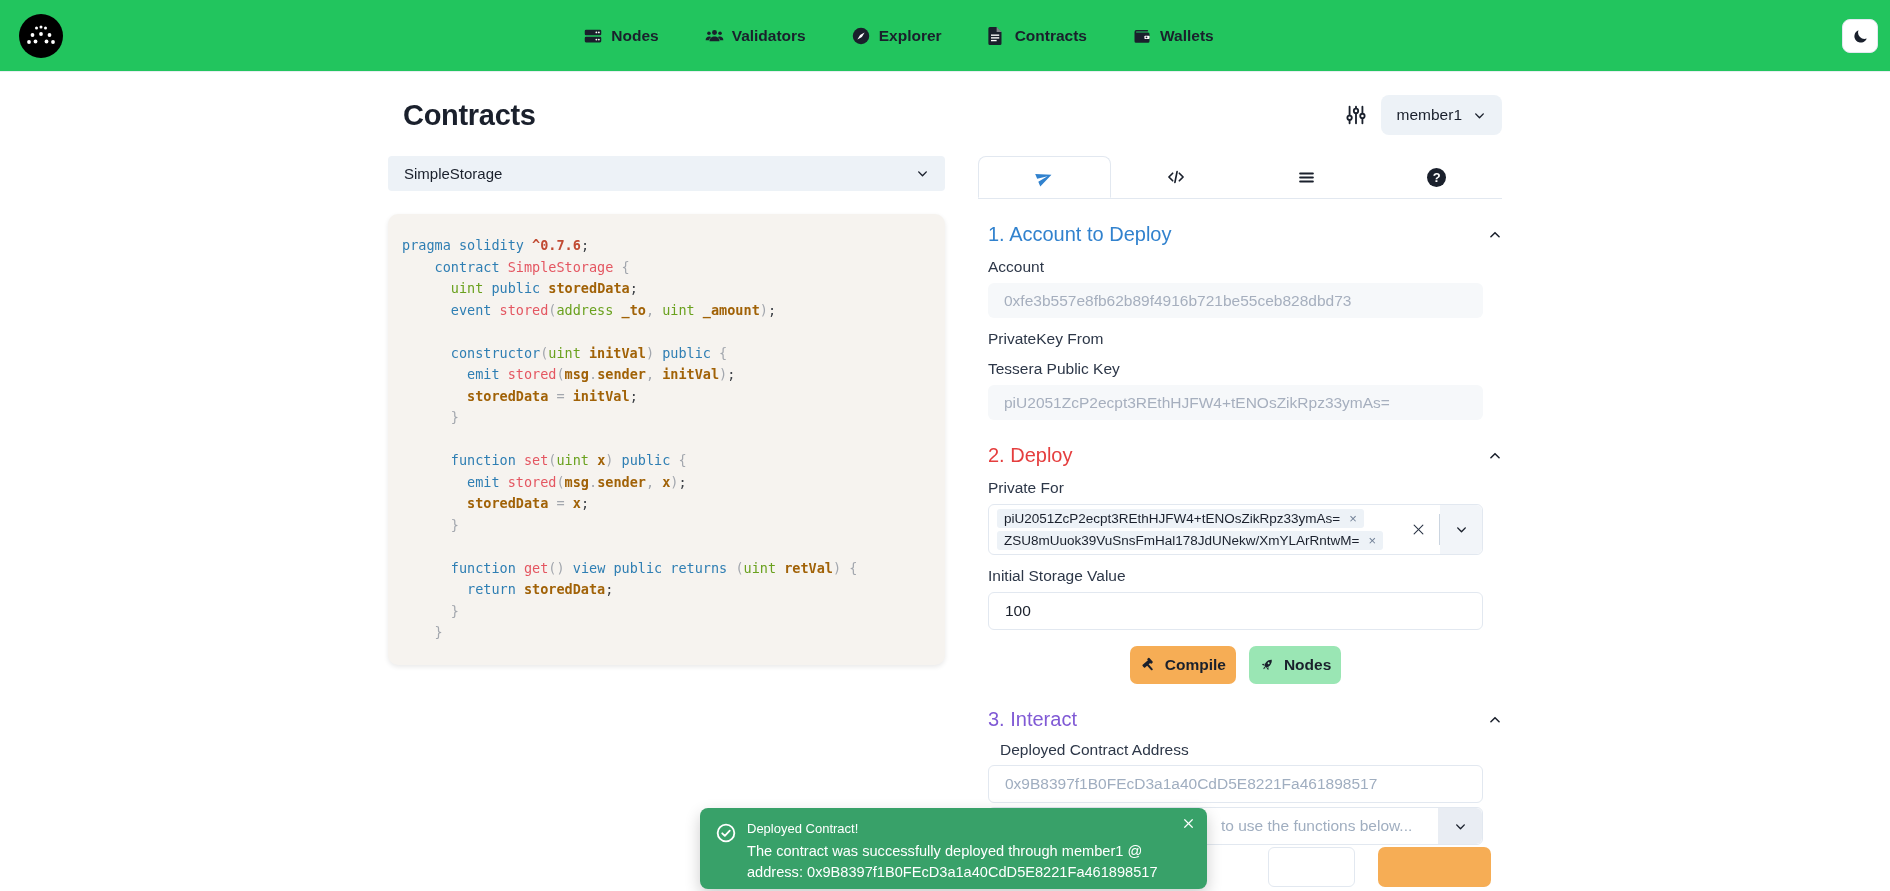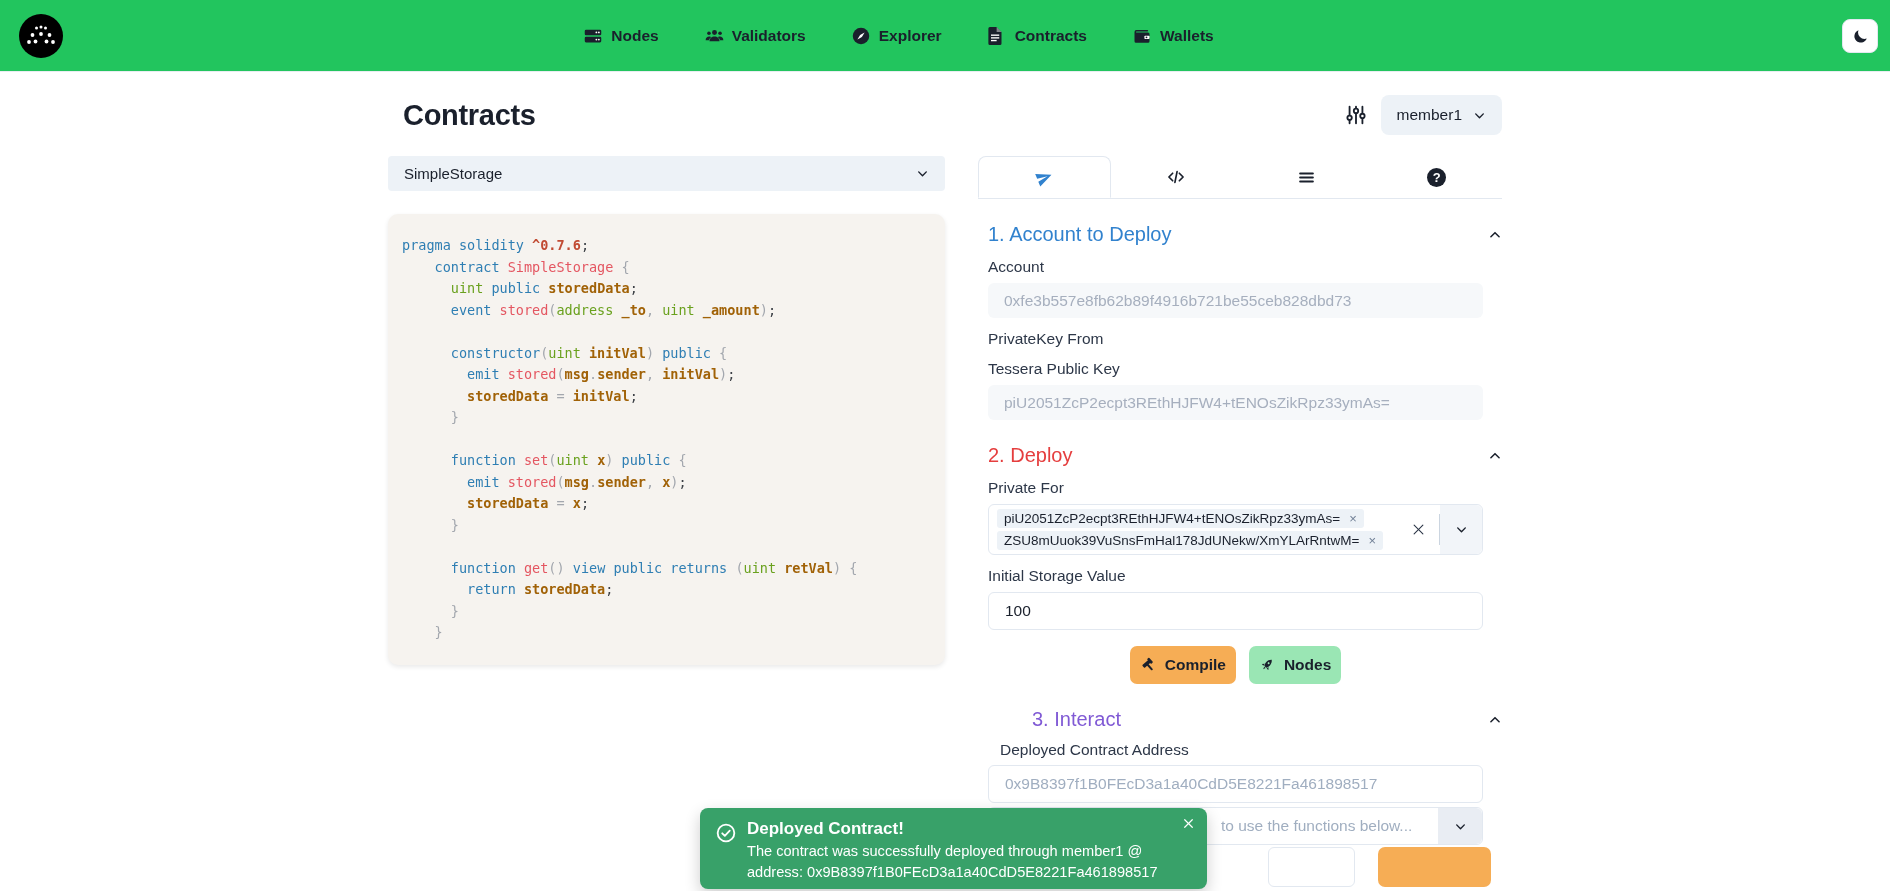--- a/index.html
+++ b/index.html
@@ -57,21 +57,21 @@
     border-radius:8px 8px 0 0; margin-bottom:-1px; background:#fff; color:#3182CE; }
   .q-circle { width:19px; height:19px; border-radius:50%; background:#1A202C;
     color:#fff; font-size:13px; font-weight:700; display:flex; align-items:center;
     justify-content:center; }
   .q-circle::after { content:"?"; }
 
   
   .panel { padding:24px 0 0 10px; }
   .section-head { display:flex; justify-content:space-between; align-items:center; }
   .section-title { font-size:20px; font-weight:400; }
-  .c-blue { color:#3182CE; } .c-red { color:#E53E3E; } .c-purple { color:#805AD5;margin-left:44px; }
+  .c-blue { color:#3182CE; } .c-red { color:#E53E3E; } .c-purple { color:#805AD5; }
   .collapse { cursor:pointer; color:#1A202C; }
   .field-label { font-size:15.5px; color:#2D3748; font-weight:500; margin:12px 0 7px; }
   .input-disabled { width:495px; height:35px; background:#F6F8FA; border-radius:6px;
     display:flex; align-items:center; padding:0 16px; color:#A6AFBE; font-size:15.5px; }
   .input { width:495px; height:38px; background:#fff; border:1px solid #E2E8F0;
     border-radius:6px; display:flex; align-items:center; padding:0 16px;
     font-size:15.5px; color:#1A202C; }
   .mt24 { margin-top:24px; }
 
   
@@ -107,21 +107,21 @@
   .partial-input { position:absolute; left:280px; top:0; width:87px; height:40px;
     border:1px solid #E2E8F0; border-radius:6px; background:#fff; }
   .partial-btn { position:absolute; left:390px; top:0; width:113px; height:40px;
     border-radius:7px; background:#F6AD55; border:none; cursor:pointer; }
 
   
   .toast { position:absolute; left:700px; top:808px; width:507px; height:81px;
     background:#38A169; border-radius:8px; color:#fff; z-index:10;
     box-shadow:0 6px 16px rgba(0,0,0,.2); padding:11px 24px 11px 16px; display:flex; gap:11px; }
   .toast-icon { margin-top:4px; flex:0 0 auto; }
-  .toast-title { font-size:17px; font-weight:700; line-height:20px; }
+  .toast-title { font-size:13px; font-weight:400; line-height:20px; }
   .toast-msg { font-size:14.6px; line-height:20.5px; margin-top:2px; width:430px; }
   .toast-close { position:absolute; top:9px; right:12px; cursor:pointer; color:#fff; }
 
   .chev { color:#1A202C; }
 </style>
 </head>
 <body>
 
 <header class="navbar">
   <div class="logo">

